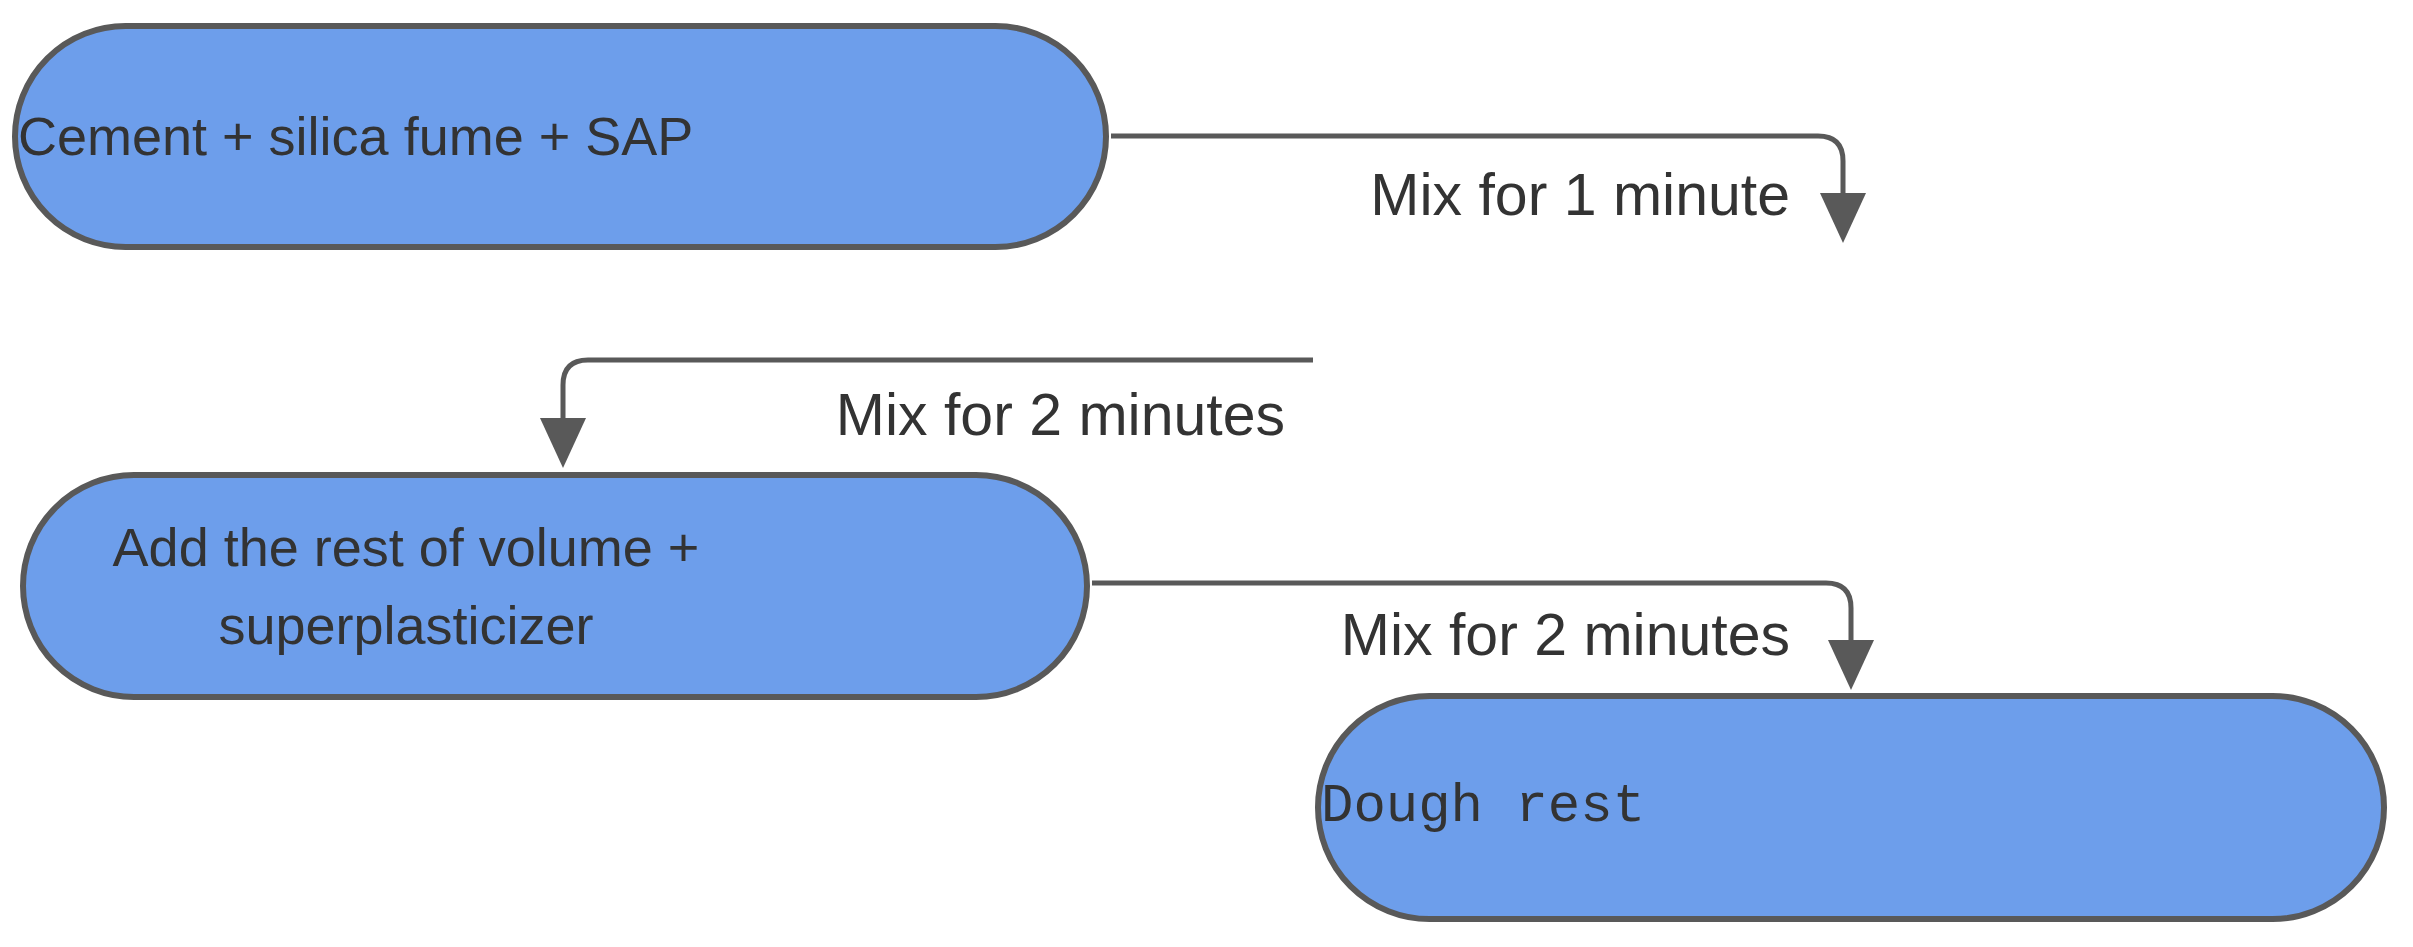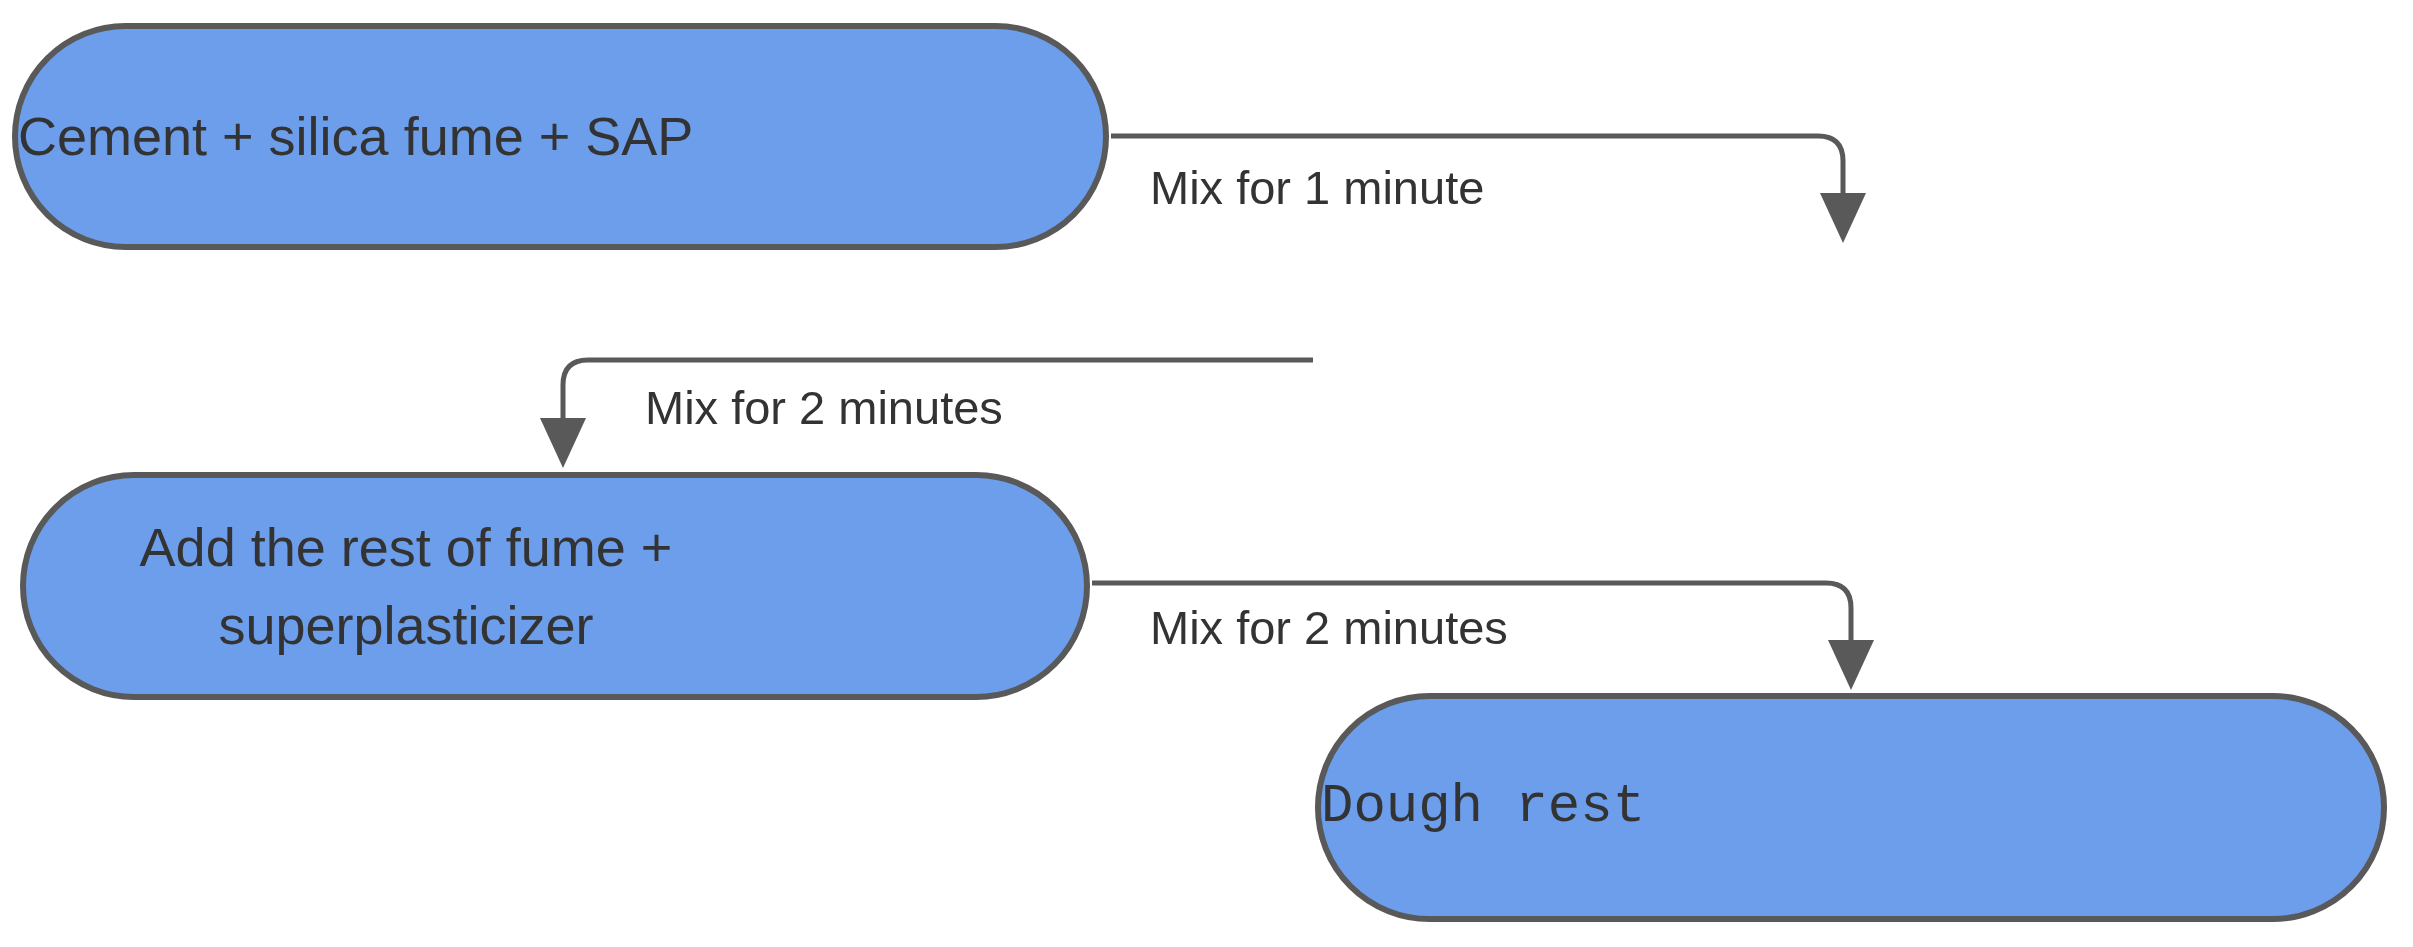--- a/index.html
+++ b/index.html
@@ -35,23 +35,23 @@
   .node .node-label{display:block;}
   #node-1{left:12px;top:23px;width:1097px;height:227px;}
   #node-2{left:1313px;top:245px;width:1069px;height:228px;}
   #node-3{left:20px;top:472px;width:1070px;height:228px;}
   #node-4{left:1315px;top:693px;width:1072px;height:229px;font-family:Liberation Mono, monospace;}
   #node-1 .node-label,#node-2 .node-label,#node-4 .node-label{white-space:nowrap;}
   #node-3 .node-label{max-width:760px;}
   .edge-label{
     position:absolute;
     width:640px;
-    text-align:left;
+    text-align:right;
     color:var(--text-color);
-    font-size:47px;
+    font-size:59px;
     line-height:1.2;
     white-space:nowrap;
   }
   #edge-label-1{left:1150px;top:160px;}
   #edge-label-2{left:645px;top:380px;}
   #edge-label-3{left:1150px;top:600px;}
 </style>
 </head>
 <body>
 
@@ -68,21 +68,21 @@
     <path class="edge-path" d="M 1092 583 H 1826 Q 1851 583 1851 608 V 643"></path>
     <polygon class="arrowhead" points="1851,690 1828,640 1874,640"></polygon>
   </svg>
 
   <div class="node" id="node-1">
     <span class="node-label">Cement + silica fume + SAP</span>
   </div>
 
 
   <div class="node" id="node-3">
-    <span class="node-label">Add the rest of fume + superplasticizer</span>
+    <span class="node-label">Add the rest of volume + superplasticizer</span>
   </div>
 
   <div class="node" id="node-4">
     <span class="node-label">Dough rest</span>
   </div>
 
   <div class="edge-label" id="edge-label-1">Mix for 1 minute</div>
 
   <div class="edge-label" id="edge-label-2">Mix for 2 minutes</div>
 

